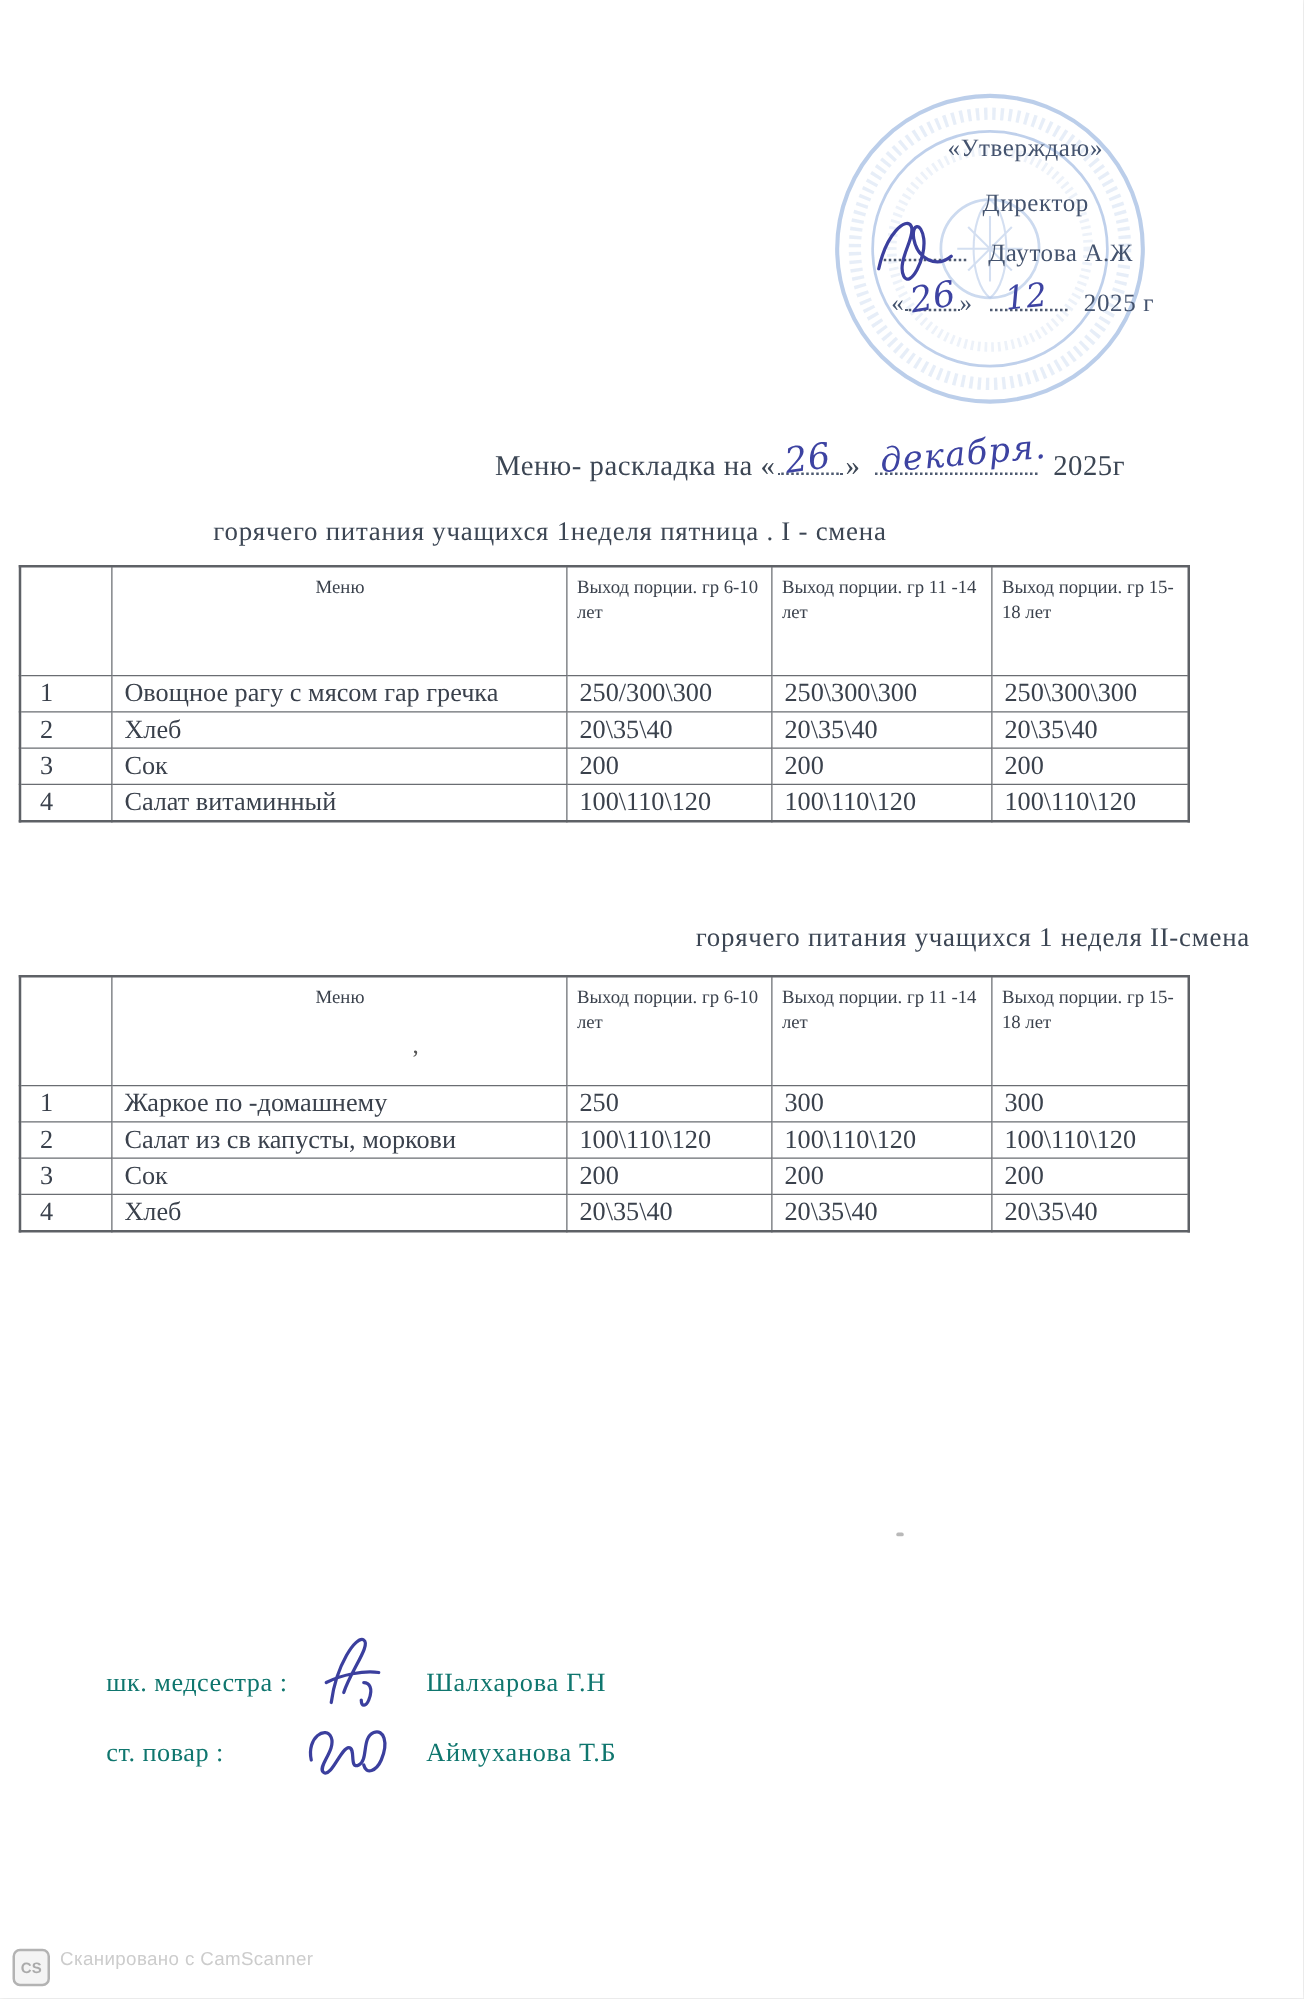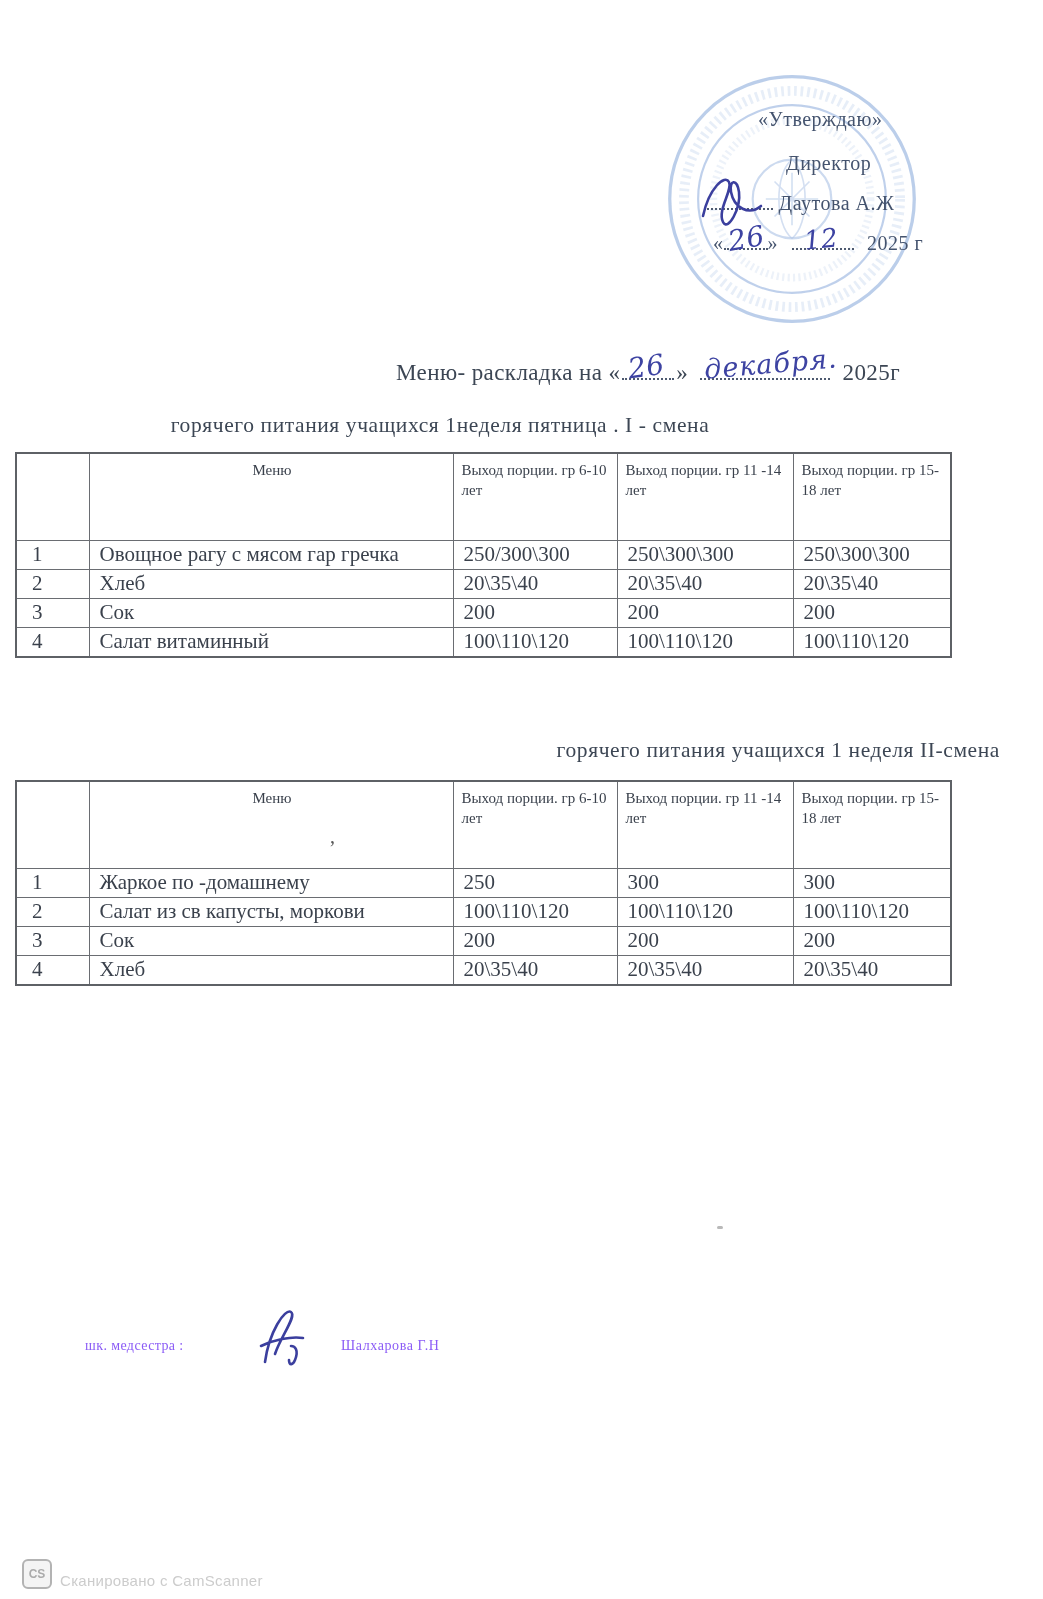--- a/index.html
+++ b/index.html
@@ -37,27 +37,27 @@
   .table-1{top:452px;}
   .table-2{top:780px;}
   .menu-table th,.menu-table td{border:1px solid #6a6d72;color:#3a414c;overflow:hidden;}
   .menu-table th{font-weight:normal;font-size:15px;text-align:left;vertical-align:top;
     padding:6px 6px 0 8px;height:80px;line-height:1.35;}
   .menu-table th.center{text-align:center;}
   .menu-table td{font-size:21px;height:26px;padding:1px 6px 1px 10px;line-height:1.1;}
   .menu-table td:first-child{padding-left:15px;}
   .stray-comma{position:absolute;left:330px;top:825px;font-size:20px;color:#555;}
   
-  .sig-rows{position:absolute;left:85px;top:1318px;font-size:14px;color:#8b5cf6;}
+  .sig-rows{position:absolute;left:85px;top:1318px;font-size:21px;color:#0f766e;}
   .sig-row{position:relative;display:flex;align-items:center;height:56px;}
   .sig-role{display:inline-block;min-width:158px;letter-spacing:.4px;}
   .sig-art{position:relative;width:80px;height:56px;}
   .sig-name{margin-left:18px;letter-spacing:.6px;}
   
-  .watermark{position:absolute;left:10px;bottom:10px;display:flex;align-items:flex-end;gap:8px;margin-left:12px;}
+  .watermark{position:absolute;left:10px;bottom:10px;display:flex;align-items:flex-start;gap:8px;}
   .cs-badge{width:26px;height:26px;border:2px solid #b3b3b3;border-radius:6px;color:#ababab;
     font-family:"Liberation Sans", sans-serif;font-weight:bold;font-size:12px;
     display:flex;align-items:center;justify-content:center;background:#f4f4f4;}
   .wm-text{font-family:"Liberation Sans", sans-serif;font-size:15px;color:#cccccc;letter-spacing:.3px;}
   .speck{position:absolute;left:717px;top:1226px;width:6px;height:3px;background:#8a8a8a;border-radius:2px;opacity:.6;}
 </style>
 </head>
 <body>
 
 <div class="page">
@@ -77,21 +77,21 @@
       </g>
     </svg>
     <div class="stamp-line st-approve">«Утверждаю»</div>
     <div class="stamp-line st-director">Директор</div>
     <div class="stamp-line st-nameline">
       <span class="dotted" style="width:66px;">
         <svg class="sig-svg st-sig" viewBox="0 0 78 78">
           <path d="M8,50 C14,22 30,8 34,16 C38,24 22,44 28,56 C33,66 46,42 44,26 C42,12 34,14 36,26 C39,42 54,50 66,40" fill="none" stroke="#3b3f9e" stroke-width="2.6" stroke-linecap="round"></path>
         </svg>
       </span>
-      <span style="">Даутова А.Ж</span>
+      <span style="margin-left:12px;">Даутова А.Ж</span>
     </div>
     <div class="stamp-line st-dateline">
       <span>«</span><span class="dotted" style="width:44px;"><span class="hand st-day">26</span></span><span>»</span>
       <span class="dotted" style="width:62px;margin:0 8px;"><span class="hand st-month">12</span></span>
       <span>2025 г</span>
     </div>
   </div>
 
   <div class="title-line">
     <span>Меню- раскладка на</span>
@@ -206,20 +206,29 @@
   <div class="sig-rows">
     <div class="sig-row">
       <span class="sig-role">шк. медсестра  :</span>
       <span class="sig-art">
         <svg class="sig-svg" style="left:8px;top:-16px;width:66px;height:72px;" viewBox="0 0 66 72">
           <path d="M14,60 C18,30 34,6 40,10 C46,14 30,34 24,52 M10,44 C22,38 40,34 52,36 M40,44 C44,44 48,48 44,58 C42,63 38,64 38,58" fill="none" stroke="#3b3f9e" stroke-width="2.6" stroke-linecap="round"></path>
         </svg>
       </span>
       <span class="sig-name">Шалхарова  Г.Н</span>
     </div>
+    <div class="sig-row">
+      <span class="sig-role">ст. повар :</span>
+      <span class="sig-art">
+        <svg class="sig-svg" style="left:0px;top:-6px;width:80px;height:58px;" viewBox="0 0 80 58">
+          <path d="M6,40 C2,22 18,12 22,22 C26,32 10,46 16,50 C22,54 30,30 36,30 C42,30 36,48 44,44 C52,40 46,22 56,18 C64,15 68,26 62,40 C58,49 50,52 48,44" fill="none" stroke="#3b3f9e" stroke-width="2.6" stroke-linecap="round"></path>
+        </svg>
+      </span>
+      <span class="sig-name">Аймуханова Т.Б</span>
+    </div>
   </div>
 
   <div class="watermark">
     <span class="cs-badge">CS</span>
     <span class="wm-text">Сканировано с CamScanner</span>
   </div>
 
 </div>
 
 </body></html>

